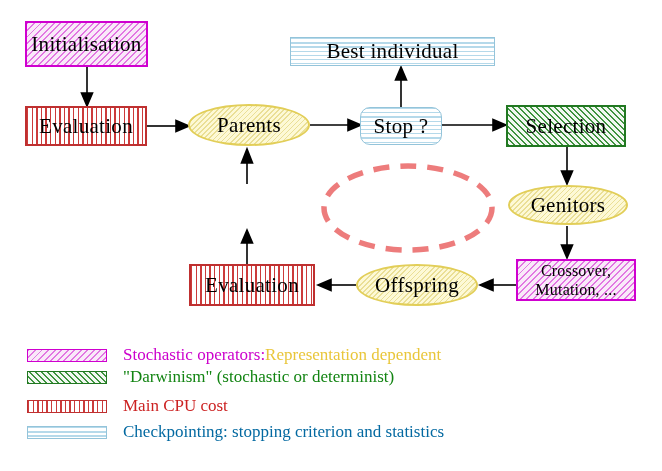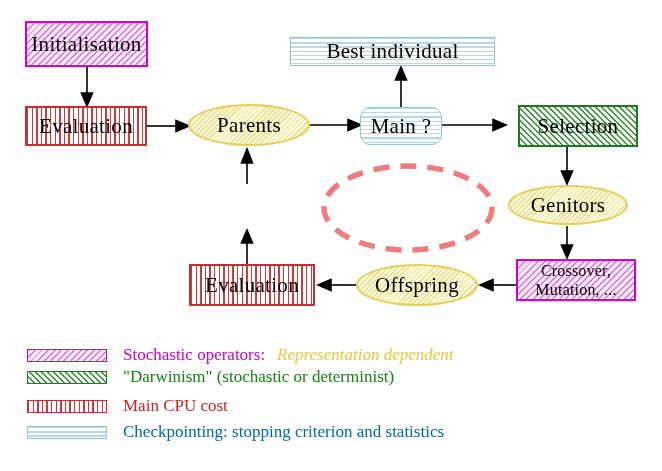--- a/index.html
+++ b/index.html
@@ -40,21 +40,21 @@
     display:flex;align-items:center;justify-content:center;
   }
   
   .legend-row{position:absolute;left:27px;z-index:1;display:flex;align-items:center;height:20px;}
   .swatch{width:80px;height:13px;box-sizing:border-box;margin-right:16px;flex:0 0 auto;}
   .swatch.hatch-magenta{border-width:1px;}
   .swatch.hatch-green{border-width:1.5px;}
   .swatch.stripe-red{border-width:1.5px;}
   .swatch.stripe-cyan{border-width:1px;}
   .legend-text{font-size:17px;white-space:nowrap;}
-  .legend-text .secondary{margin-left:12px;font-style:italic;}
+  .legend-text .secondary{margin-left:0;}
 </style>
 </head>
 <body>
 
 <div class="canvas">
 
   <svg class="arrows" width="662" height="471" viewBox="0 0 662 471">
     <g stroke="#000000" stroke-width="1.6" fill="#000000">
 
       <g>
@@ -117,23 +117,23 @@
   </svg>
 
   <div class="node hatch-magenta" style="left:25px;top:21px;width:123px;height:46px;">Initialisation</div>
 
   <div class="node stripe-red" style="left:25px;top:106px;width:122px;height:40px;">Evaluation</div>
 
   <div class="node ellipse-yellow" style="left:188px;top:104px;width:122px;height:42px;">Parents</div>
 
   <div class="node stripe-cyan" style="left:290px;top:37px;width:205px;height:29px;border-width:1.5px;">Best individual</div>
 
-  <div class="node stripe-cyan rounded" style="left:360px;top:107px;width:82px;height:38px;border-width:1.5px;">Main ?</div>
+  <div class="node stripe-cyan rounded" style="left:360px;top:107px;width:82px;height:38px;border-width:1.5px;">Stop ?</div>
 
-  <div class="node hatch-green" style="left:506px;top:105px;width:120px;height:42px;margin-left:12px;">Selection</div>
+  <div class="node hatch-green" style="left:506px;top:105px;width:120px;height:42px;">Selection</div>
 
 
 
   <div class="node ellipse-yellow" style="left:508px;top:185px;width:120px;height:40px;">Genitors</div>
 
   <div class="node stripe-red" style="left:189px;top:264px;width:126px;height:42px;">Evaluation</div>
 
   <div class="node ellipse-yellow" style="left:356px;top:264px;width:122px;height:42px;">Offspring</div>
 
   <div class="node hatch-magenta two-line" style="left:516px;top:259px;width:120px;height:42px;">

